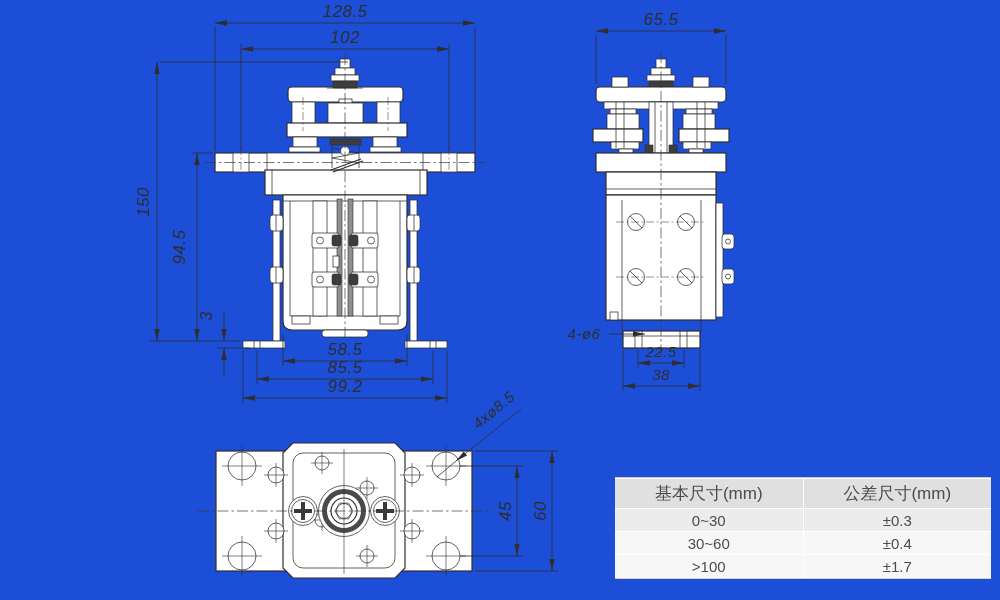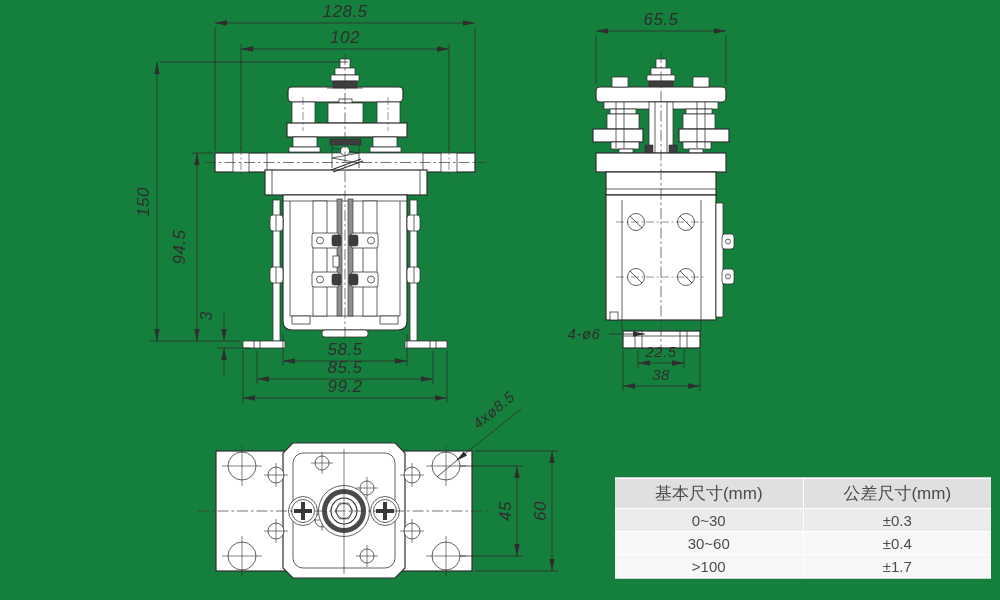--- a/index.html
+++ b/index.html
@@ -1,16 +1,16 @@
 <!DOCTYPE html>
 <html><head>
 <meta charset="utf-8">
 <style>
   html,body{margin:0;padding:0;background:#ffffff;}
-  #stage{position:relative;width:1000px;height:600px;background:#15803d;overflow:hidden;
+  #stage{position:relative;width:1000px;height:600px;background:#1d4ed8;overflow:hidden;
          font-family:"Liberation Sans", sans-serif;}
   #drawing{position:absolute;left:0;top:0;}
   .ol{fill:none;stroke:#2e2e2e;stroke-width:1.2;}
   .olf{fill:#ffffff;stroke:#2e2e2e;stroke-width:1.2;}
   .tl{fill:none;stroke:#2e2e2e;stroke-width:0.75;}
   .tlf{fill:#ffffff;stroke:#2e2e2e;stroke-width:0.75;}
   .dk{fill:#3d3d3d;stroke:#2e2e2e;stroke-width:0.6;}
   .gy{fill:#8f8f8f;stroke:#2e2e2e;stroke-width:0.6;}
   .cl{fill:none;stroke:#3a3a3a;stroke-width:0.7;stroke-dasharray:11 3 2.5 3;}
   .cl2{fill:none;stroke:#3a3a3a;stroke-width:0.55;stroke-dasharray:8 2.5 2 2.5;}

